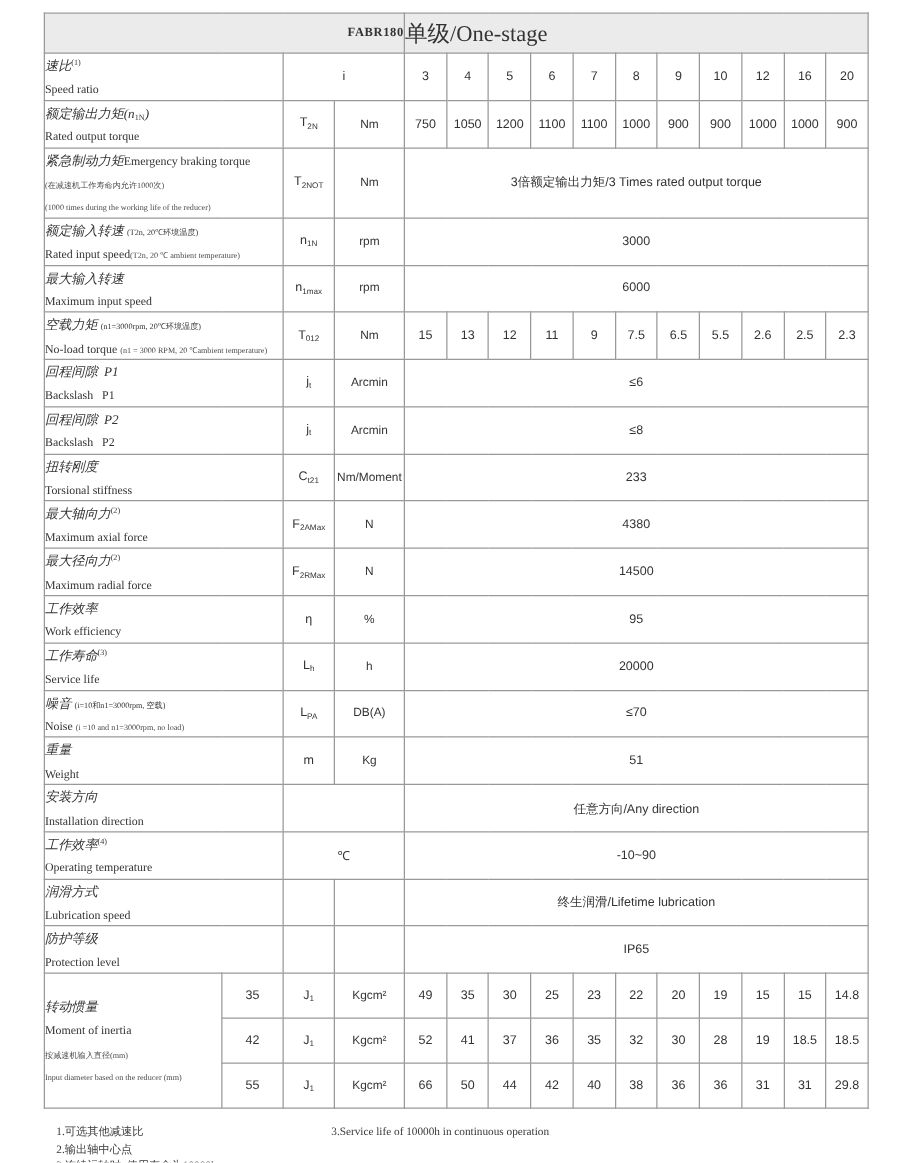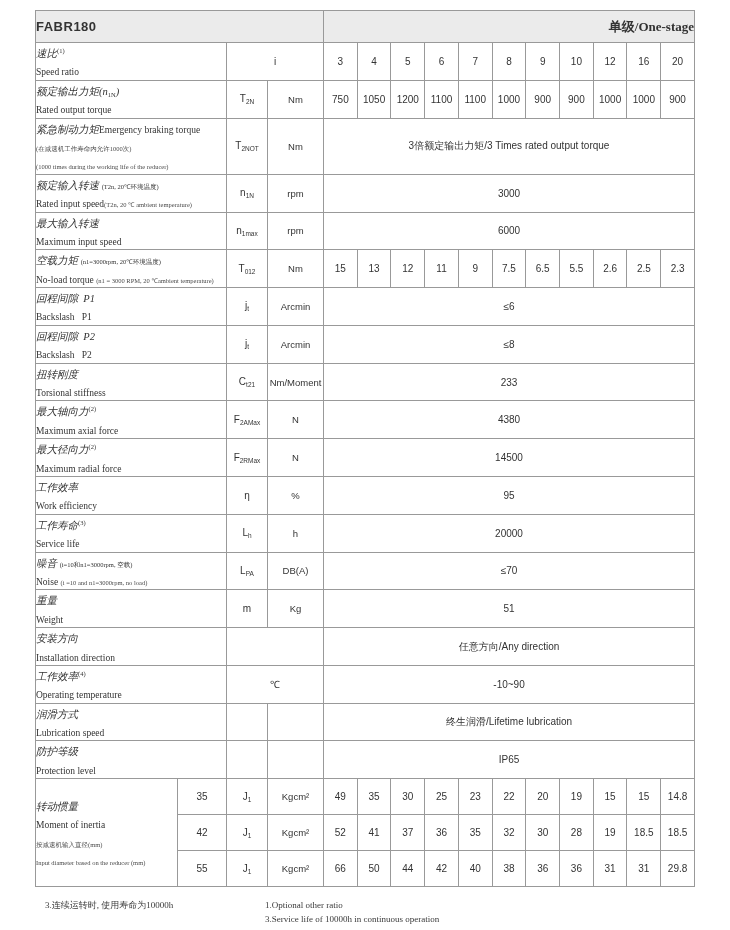--- a/index.html
+++ b/index.html
@@ -23,27 +23,27 @@
   table.spec td{
     border:1px solid var(--border);
     padding:0;
     vertical-align:middle;
     overflow:hidden;
   }
   tr.hdr{height:32px;}
   tr.r{height:37px;}
   tr.ri{height:36px;}
   td.model{
-    text-align:left;font-weight:bold;font-size:13px;
+    text-align:right;font-weight:bold;font-size:10px;
     background:var(--header-bg);
-    font-family:Liberation Sans, sans-serif;
+    font-family:Liberation Serif, serif;
     letter-spacing:.5px;
   }
   td.stage{
-    text-align:right;font-weight:bold;font-size:13px;
+    text-align:left;font-weight:normal;font-size:18px;
     background:var(--header-bg);
   }
   td.lbl{
     text-align:left;padding:2px 4px 2px 9px;
     line-height:1.15;
   }
   .label-line{white-space:pre-wrap;}
   .s-zh{font-size:10.5px;font-style:italic;}
   .s-en{font-size:9.5px;}
   .s-sup{font-size:6.5px;vertical-align:4px;}
@@ -335,20 +335,21 @@
           <td class="val">36</td>
           <td class="val">31</td>
           <td class="val">31</td>
           <td class="val">29.8</td>
         </tr>
       </tbody>
   </table>
 
   <div class="notes">
     <div class="col-zh" id="notes-zh">
+        <div>1.可选其他减速比</div>
+        <div>2.输出轴中心点</div>
         <div>3.连续运转时, 使用寿命为10000h</div>
       </div>
     <div class="col-en" id="notes-en">
-        <div>1.Optional other ratio</div>
         <div>3.Service life of 10000h in continuous operation</div>
       </div>
   </div>
 </div>
 
 </body></html>

